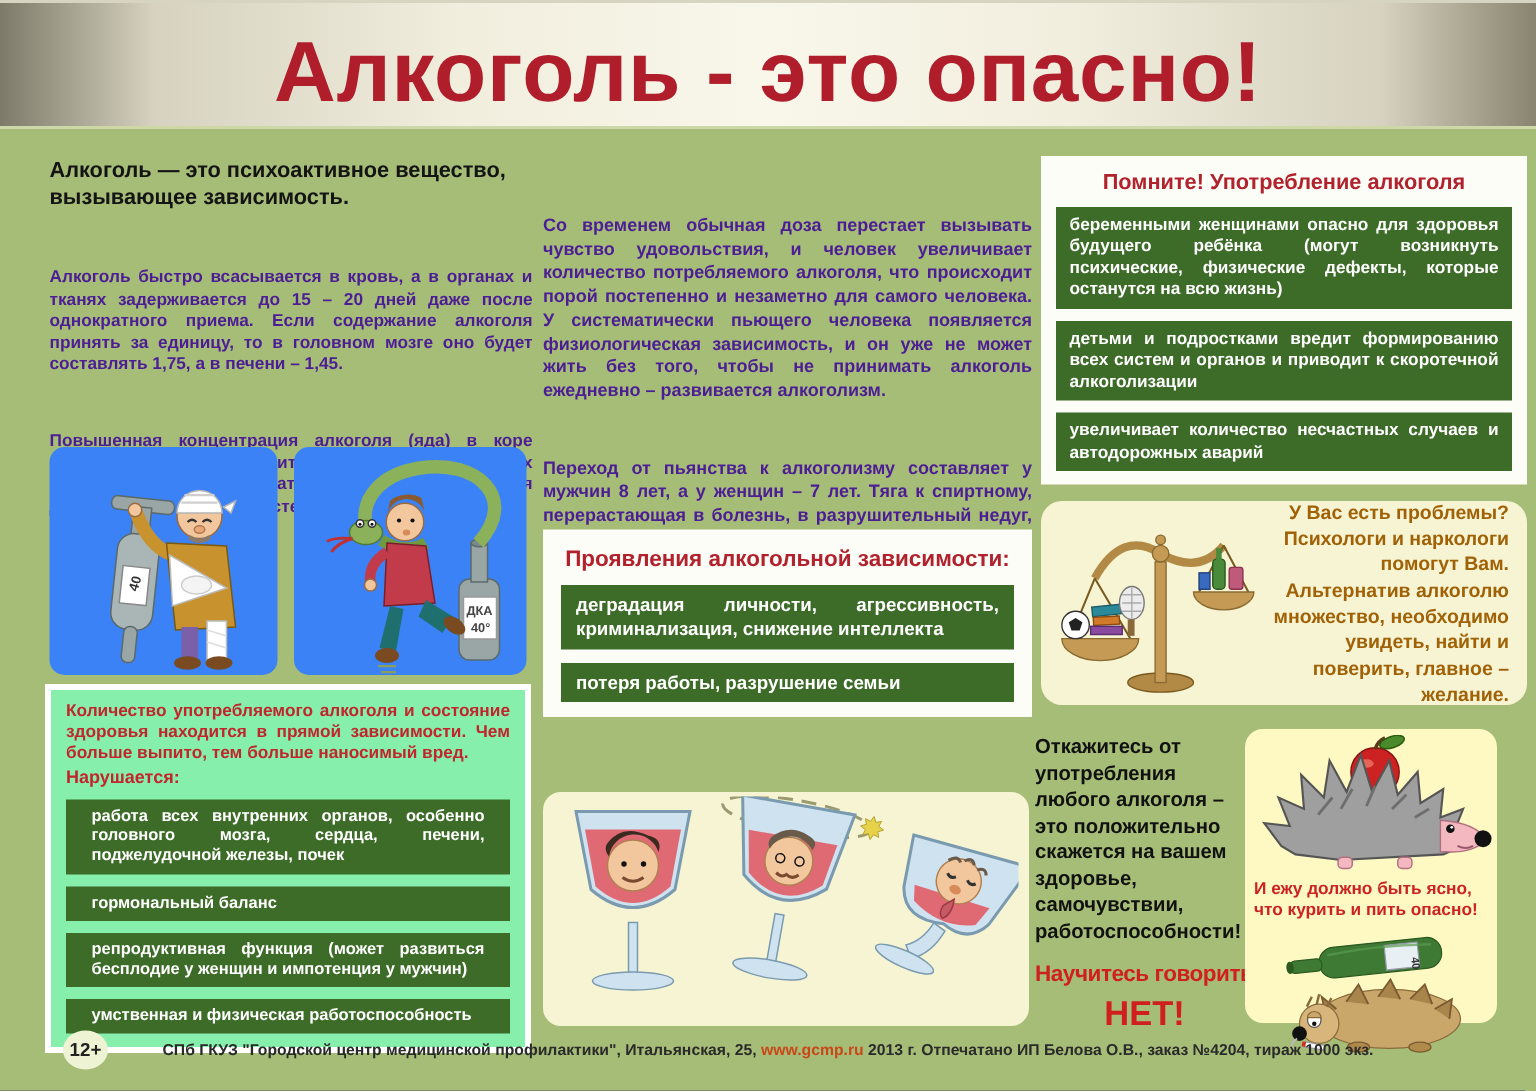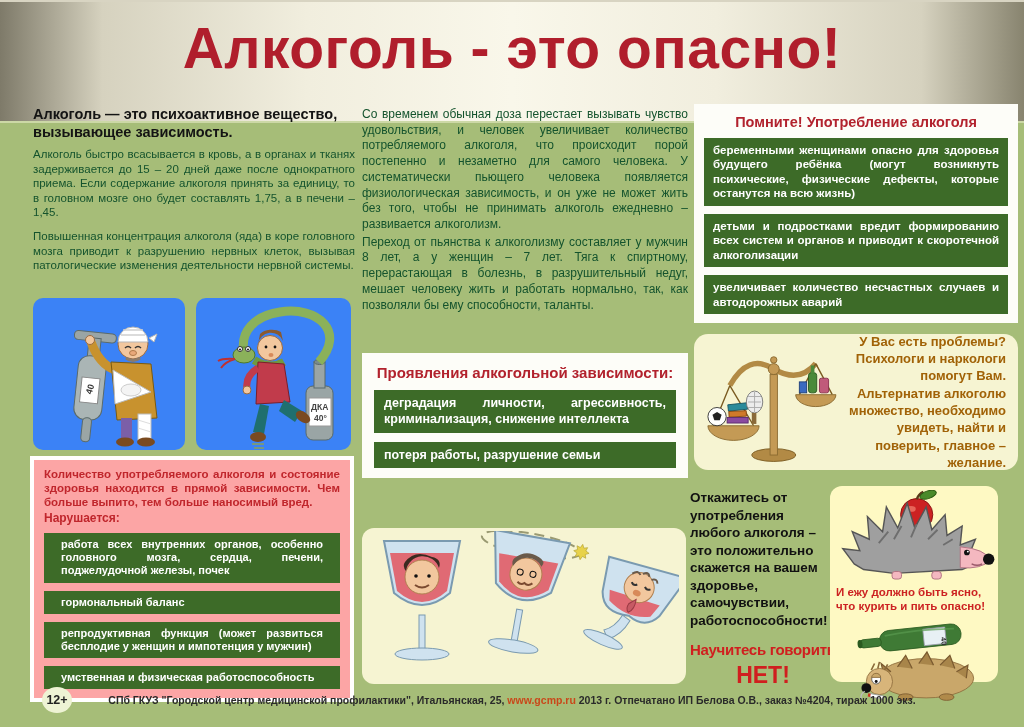--- a/index.html
+++ b/index.html
@@ -1,32 +1,32 @@
 <!DOCTYPE html>
 <html><head>
 <meta charset="utf-8">
 <style>
   html,body{margin:0;padding:0;background:#666;}
   #poster{position:relative;width:1024px;height:727px;background:#a6bd78;
           font-family:"Liberation Sans",sans-serif;overflow:hidden;margin:0 auto;}
   
-  .title-band{position:absolute;left:0;top:0;width:1024px;height:123px;
+  .title-band{position:absolute;left:0;top:0;width:1024px;height:86px;
     background:linear-gradient(90deg,#7e7a69 0%,#d6d2bf 10%,#f1eede 30%,#f9f7ea 50%,#f1eede 70%,#d6d2bf 90%,#88846f 100%);
     border-bottom:2px solid #ccd8a6;box-sizing:border-box;border-top:2px solid #d8d4c2;}
   .title{font-size:57px;font-weight:bold;color:#b01e2c;text-align:center;line-height:93px;letter-spacing:.5px;}
   
-  .para{font-weight:normal;color:#14532d;text-align:justify;}
+  .para{font-weight:bold;color:#4c1d95;text-align:justify;margin-top:36px;}
   
   .lc{position:absolute;left:33px;top:106px;width:322px;}
   .lc-h{font-size:14.5px;font-weight:bold;color:#141414;line-height:1.24;margin-bottom:5px;}
   .lc .para{font-size:11.5px;line-height:1.27;margin-bottom:9px;}
   .cartoon{position:absolute;background:#3b82f6;border-radius:10px;overflow:hidden;}
   #cartoon1{left:33px;top:298px;width:152px;height:152px;}
   #cartoon2{left:196px;top:298px;width:155px;height:152px;}
-  #harm{position:absolute;left:30px;top:456px;width:324px;background:#fca5a5;border:4px solid #fff;
+  #harm{position:absolute;left:30px;top:456px;width:324px;background:#86efac;border:4px solid #fff;
         padding:7px 10px 9px;box-sizing:border-box;}
   .red-just{color:#c0262c;font-weight:bold;font-size:11.5px;line-height:1.22;text-align:justify;}
   .red-label{color:#c0262c;font-weight:bold;font-size:12px;margin-top:2px;}
   .gbox{background:#3d6b28;color:#fff;font-weight:bold;font-size:11px;line-height:1.2;
         text-align:justify;padding:5px 17px;margin-top:8px;}
   
   .mc{position:absolute;left:362px;top:107px;width:326px;}
   .mc .para{font-size:12px;line-height:1.31;margin-bottom:2px;}
   #signs{position:absolute;left:362px;top:353px;width:326px;background:#fdfdf8;
          padding:4px 12px 10px;box-sizing:border-box;}

